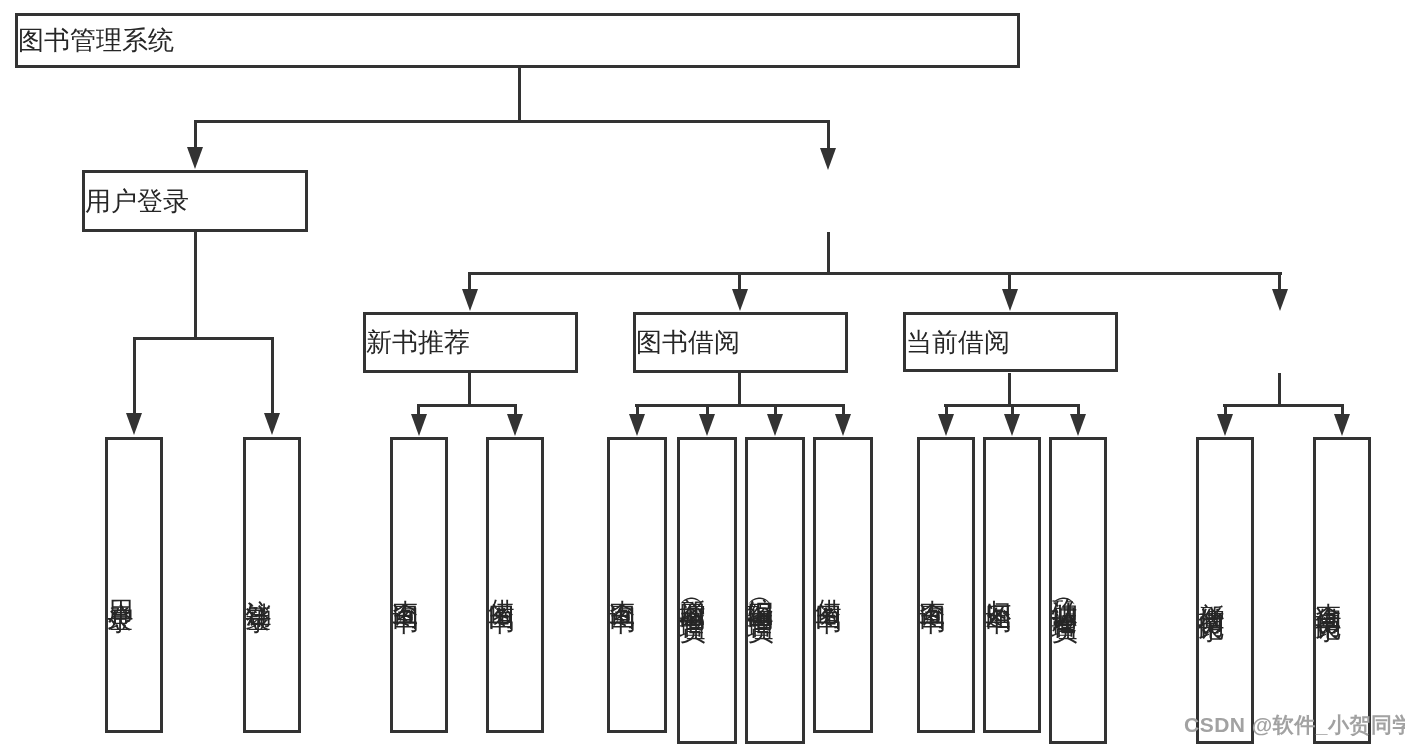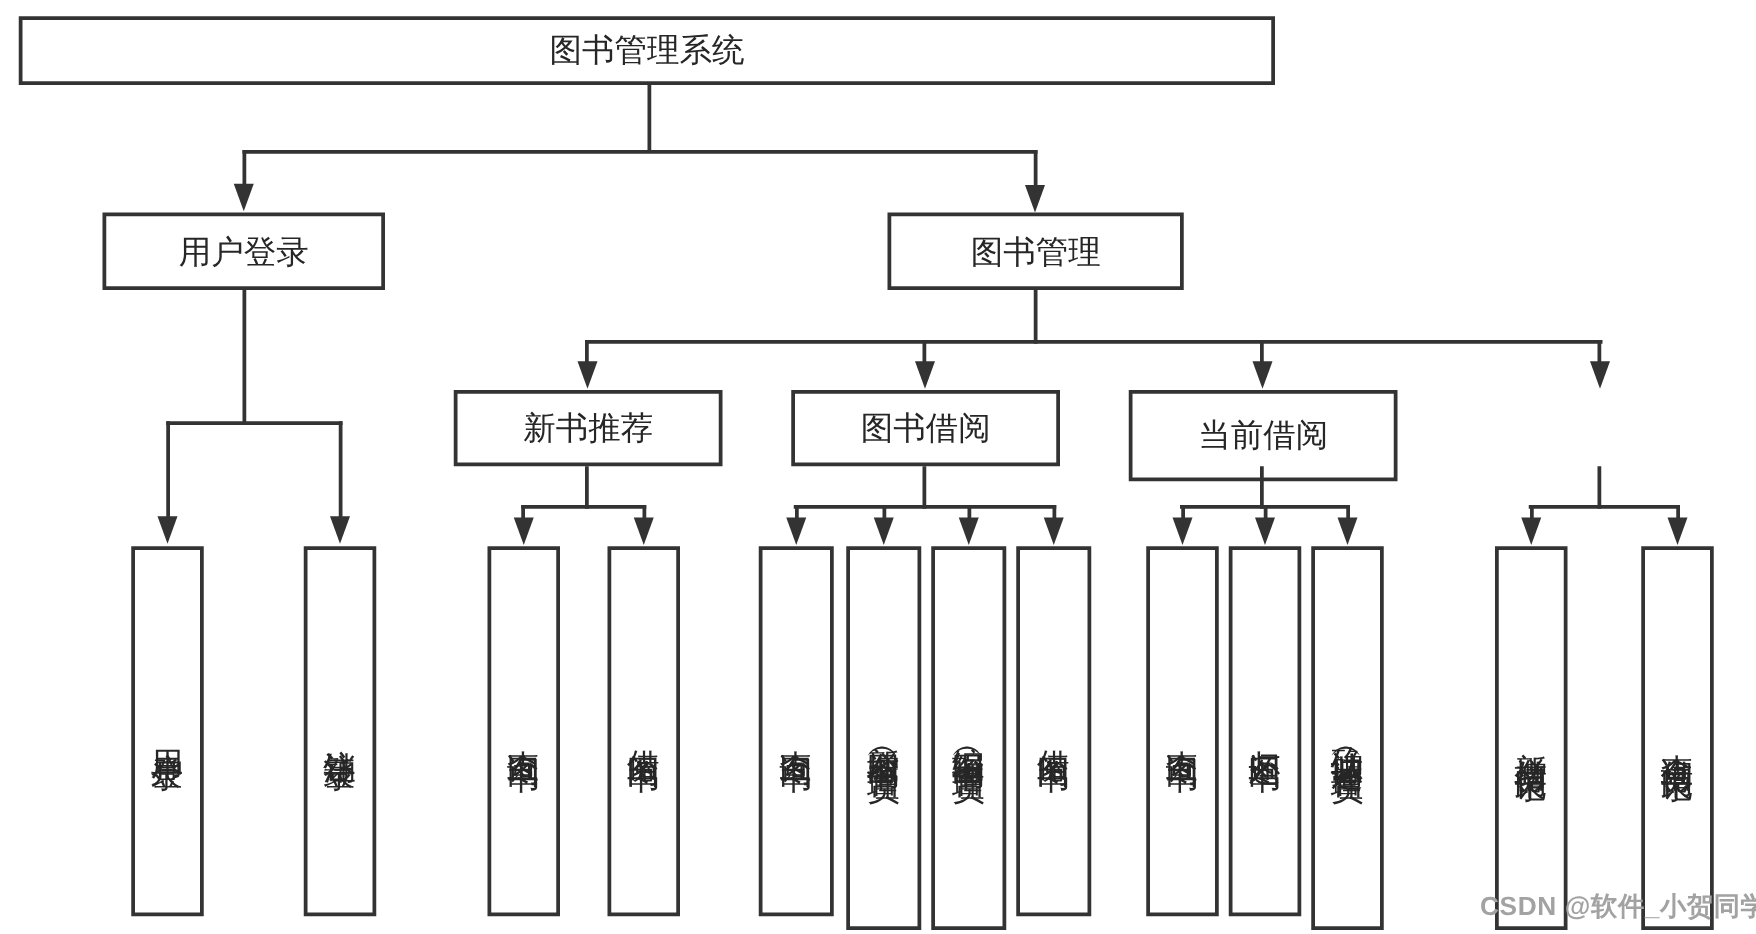--- a/index.html
+++ b/index.html
@@ -15,21 +15,20 @@
     background: #ffffff;
     overflow: hidden;
   }
   .node {
     position: absolute;
     box-sizing: border-box;
     border: 3px solid #333333;
     background: #ffffff;
     display: flex;
     align-items: center;
-    justify-content: center;
     color: #262626;
     font-size: 26px;
     white-space: nowrap;
   }
   .leaf .vlabel {
     writing-mode: vertical-rl;
     text-orientation: mixed;
     letter-spacing: 3px;
     line-height: 1;
     font-size: 26px;
@@ -72,23 +71,20 @@
   <div class="vline" style="left:518px; top:68px; height:54px;"></div>
   <div class="hline" style="left:194px; top:120px; width:636px;"></div>
   <div class="vline" style="left:194px; top:120px; height:31px;"></div>
   <div class="arrowhead" style="left:187px; top:147px;"></div>
   <div class="vline" style="left:827px; top:120px; height:31px;"></div>
   <div class="arrowhead" style="left:820px; top:148px;"></div>
 
   <div class="node" style="left:82px; top:170px; width:226px; height:62px;">
     <span>用户登录</span>
   </div>
-  <div class="node" style="left:710px; top:170px; width:237px; height:62px;">
-    <span>图书管理</span>
-  </div>
 
   <div class="vline" style="left:194px; top:232px; height:108px;"></div>
   <div class="hline" style="left:133px; top:337px; width:141px;"></div>
   <div class="vline" style="left:133px; top:337px; height:77px;"></div>
   <div class="arrowhead" style="left:126px; top:413px;"></div>
   <div class="vline" style="left:271px; top:337px; height:77px;"></div>
   <div class="arrowhead" style="left:264px; top:413px;"></div>
 
   <div class="vline" style="left:827px; top:232px; height:43px;"></div>
   <div class="hline" style="left:468px; top:272px; width:814px;"></div>
@@ -100,21 +96,21 @@
   <div class="arrowhead" style="left:1002px; top:289px;"></div>
   <div class="vline" style="left:1278px; top:272px; height:19px;"></div>
   <div class="arrowhead" style="left:1272px; top:289px;"></div>
 
   <div class="node" style="left:633px; top:312px; width:215px; height:61px;">
     <span>图书借阅</span>
   </div>
   <div class="node" style="left:363px; top:312px; width:215px; height:61px;">
     <span>新书推荐</span>
   </div>
-  <div class="node" style="left:903px; top:312px; width:215px; height:73px;">
+  <div class="node" style="left:903px; top:312px; width:215px; height:60px;">
     <span>当前借阅</span>
   </div>
 
   <div class="vline" style="left:468px; top:373px; height:34px;"></div>
   <div class="hline" style="left:417px; top:404px; width:100px;"></div>
   <div class="vline" style="left:417px; top:404px; height:11px;"></div>
   <div class="arrowhead" style="left:411px; top:414px;"></div>
   <div class="vline" style="left:514px; top:404px; height:11px;"></div>
   <div class="arrowhead" style="left:507px; top:414px;"></div>
 

